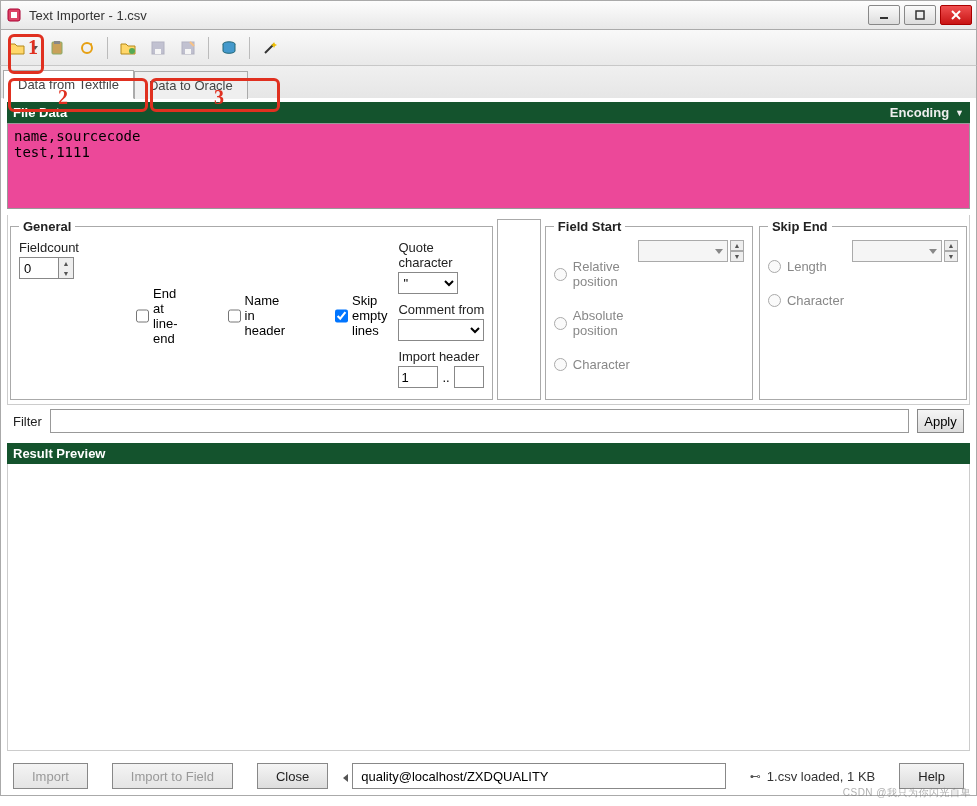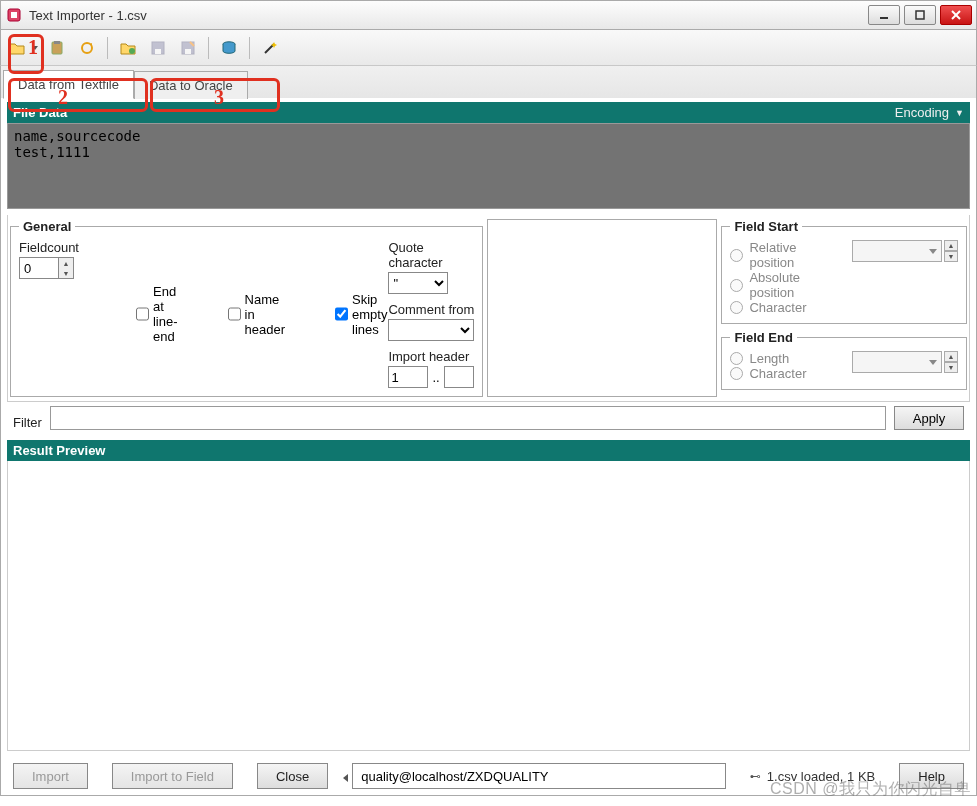--- a/index.html
+++ b/index.html
@@ -17,77 +17,77 @@
 .tool-btn { width: 24px; height: 24px; display: flex; align-items: center; justify-content: center; border-radius: 2px; }
 .tool-sep { width: 1px; height: 22px; background: #bbb; margin: 0 2px; }
 .tool-drop { width: 8px; display:flex; align-items:center; justify-content:center; margin-left:-4px;}
 
 .tabs { height: 32px; background: linear-gradient(#f0f0f0,#e6e6e6); display: flex; align-items: flex-end; border-left:1px solid #aaa; border-right:1px solid #aaa; padding-left: 2px; }
 .tab { padding: 6px 14px; border: 1px solid #aaa; border-bottom: none; background: #efefef; color: #444; position: relative; top: 1px; }
 .tab.active { background: #fff; border-bottom: 1px solid #fff; }
 
 .content { border: 1px solid #aaa; border-top: none; padding: 4px 6px; height: 698px; display: flex; flex-direction: column; gap: 6px; }
 
-.section-header { background: #0f766e; color: #fff; font-weight: bold; padding: 3px 6px; display: flex; align-items: center; }
-.section-header .right { margin-left: auto; font-weight: normal; color: #eee; }
+.section-header { background: #14532d; color: #fff; font-weight: bold; padding: 3px 6px; display: flex; align-items: center; }
+.section-header .right { margin-left: auto; font-weight: bold; color: #eee; }
 .section-header .drop-tri { margin-left: 6px; color: #eee; font-size: 9px; }
 
-.filedata-text { border: 1px solid #999; background: #737373; font-family: "Consolas", monospace; font-size: 14px; padding: 4px 6px; height: 86px; white-space: pre; overflow: hidden; }
+.filedata-text { border: 1px solid #999; background: #ec4899; font-family: "Consolas", monospace; font-size: 14px; padding: 4px 6px; height: 86px; white-space: pre; overflow: hidden; }
 
 .config-body { display: flex; gap: 4px; padding: 4px 2px; border: 1px solid #ccc; border-top: none; }
 fieldset { border: 1px solid #aaa; padding: 6px 8px 8px 8px; }
 legend { padding: 0 4px; font-weight: bold; color: #222; }
 
-.general { width: 348px; display: flex; }
+.general { width: 348px; display: flex; gap: 10px; }
 .gen-left { display: flex; flex-direction: row; gap: 8px; }
 .gen-right { display: flex; flex-direction: column; gap: 8px; }
 label.field { display: block; margin-bottom: 2px; color: #222; }
 .spinner { display: flex; align-items: center; }
 .spinner input { width: 40px; height: 22px; border: 1px solid #888; padding: 2px 4px; }
 .spinner .spin-btns { display: flex; flex-direction: column; border: 1px solid #888; border-left: none; }
 .spinner .spin-btns div { width: 14px; height: 10px; background: #eee; display:flex; align-items:center; justify-content:center; font-size:7px; color:#555;}
 input[type=checkbox] { margin-right: 4px; vertical-align: middle; width:14px; height:14px;}
 .chk-row { display: flex; align-items: center; margin-left: 41px; }
 select.small { width: 60px; height: 22px; border: 1px solid #888; background:#fff; }
 select.med { width: 86px; height: 22px; border: 1px solid #888; background:#fff;}
 input.small-text { width: 40px; height: 22px; border: 1px solid #888; padding: 2px; }
 input.tiny-text { width: 30px; height: 22px; border: 1px solid #888; padding: 2px; }
 
 .mid-box { width: 230px; border: 1px solid #aaa; background: #fff; }
 
-.right-col { flex: 1; display: flex; flex-direction: column; gap: 6px; }
-.radio-row { display: flex; align-items: center; gap: 6px; margin: 0 0; color: #888; }
+.right-col { flex: 1; display: flex; flex-direction: row; gap: 6px; }
+.radio-row { display: flex; align-items: center; gap: 6px; margin: 19px 0; color: #888; }
 .radio { width: 13px; height: 13px; border: 1px solid #aaa; border-radius: 50%; background: #fafafa; flex-shrink: 0; }
 .right-fs { display: flex; gap: 8px; }
 .fs-labels { flex: 1; }
 .fs-input { display: flex; align-items: flex-start; gap: 2px; }
 .fs-combo { width: 90px; height: 22px; border: 1px solid #aaa; background: #f5f5f5; position:relative;}
 .fs-combo::after { content:""; position:absolute; right:4px; top:8px; border-left:4px solid transparent; border-right:4px solid transparent; border-top:5px solid #888;}
 .fs-spin { display: flex; flex-direction: column; }
 .fs-spin div { width: 14px; height: 11px; border: 1px solid #aaa; background: #eee; display:flex; align-items:center; justify-content:center; font-size:7px; color:#555;}
 
-.filter-row { display: flex; align-items: flex-end; gap: 8px; padding: 4px 6px; }
+.filter-row { display: flex; align-items: center; gap: 8px; padding: 4px 6px; }
 .filter-row label { color: #222; }
 .filter-input { flex: 1; height: 24px; border: 1px solid #999; background: #fff; padding: 2px 4px; }
-.apply-btn { width: 70px; height: 24px; background: linear-gradient(#f5f5f5,#ddd); border: 1px solid #888; }
+.apply-btn { width: 47px; height: 24px; background: linear-gradient(#f5f5f5,#ddd); border: 1px solid #888; }
 
 .result-body { flex: 1; border: 1px solid #ccc; border-top:none; background: #fff; min-height: 200px; }
 
 .bottom-bar { display: flex; align-items: center; gap: 24px; padding: 6px 6px 2px 6px; }
 .bottom-btn { height: 26px; background: linear-gradient(#f5f5f5,#ddd); border: 1px solid #888; padding: 0 18px; color: #222; }
 .bottom-btn:disabled, .bottom-btn.disabled { color: #999; background: linear-gradient(#f4f4f4,#e4e4e4); }
 .status-combo { height: 26px; border: 1px solid #888; background: #fff; display: flex; align-items: center; padding: 0 18px 0 8px; position: relative; flex:1; font-size:13px;}
 .status-combo::before { content:""; position:absolute; left:-10px; top:10px; border-top:4px solid transparent; border-bottom:4px solid transparent; border-right:5px solid #555;}
 .status-text { display: flex; align-items: center; gap: 6px; font-size: 13px; color: #333; }
 .status-text .sep-icon { font-size: 11px; color:#555; }
 
 .annotation { position: absolute; border: 3px solid #e03020; border-radius: 6px; pointer-events: none; }
 .ann-label { position: absolute; color: #e03020; font-family: "Comic Sans MS", cursive; font-size: 20px; font-weight: bold; pointer-events: none; }
 
-.watermark { position: absolute; right: 6px; bottom: 6px; color: rgba(120,120,120,0.6); font-size: 16px; font-family: sans-serif; letter-spacing: 0.5px;}
+.watermark { position: absolute; right: 6px; bottom: 6px; color: rgba(120,120,120,0.6); font-size: 10px; font-family: sans-serif; letter-spacing: 0.5px;}
 </style>
 </head>
 <body>
 
 <div class="titlebar">
   <span class="app-icon">
     <svg width="16" height="16">
         <rect x="2" y="2" width="12" height="12" rx="2" fill="#d46" stroke="#a03" stroke-width="1"></rect>
         <rect x="5" y="5" width="6" height="6" fill="#fff"></rect>
       </svg>
@@ -262,21 +262,21 @@
             <div class="fs-input">
               <div class="fs-combo"></div>
               <div class="fs-spin">
                   <div>▲</div>
                   <div>▼</div>
                 </div>
             </div>
           </div>
         </fieldset>
         <fieldset>
-          <legend>Field End</legend>
+          <legend>Skip End</legend>
           <div class="right-fs">
             <div class="fs-labels">
               <div class="radio-row">
                   <div class="radio"></div>
                   <span>Length</span>
                 </div>
               <div class="radio-row">
                   <div class="radio"></div>
                   <span>Character</span>
                 </div>

